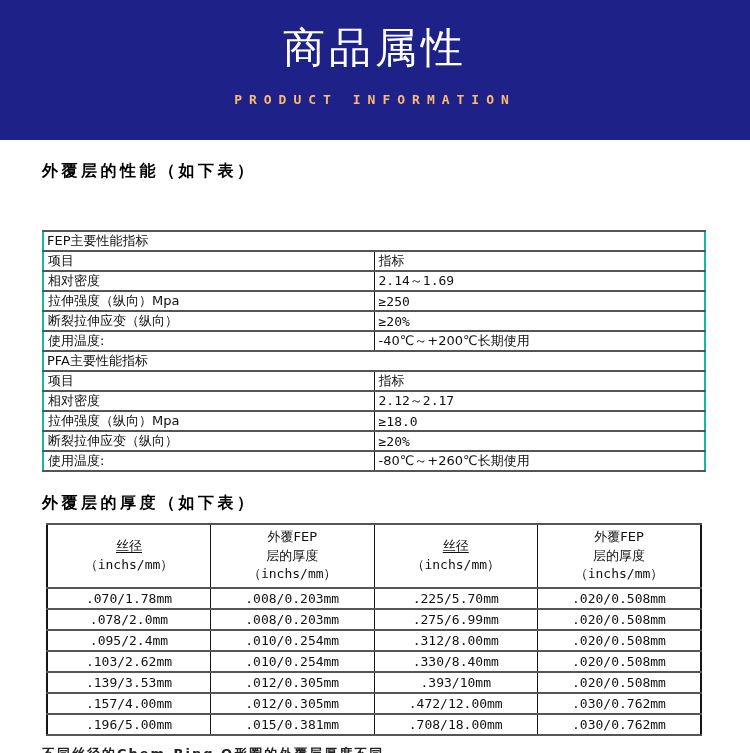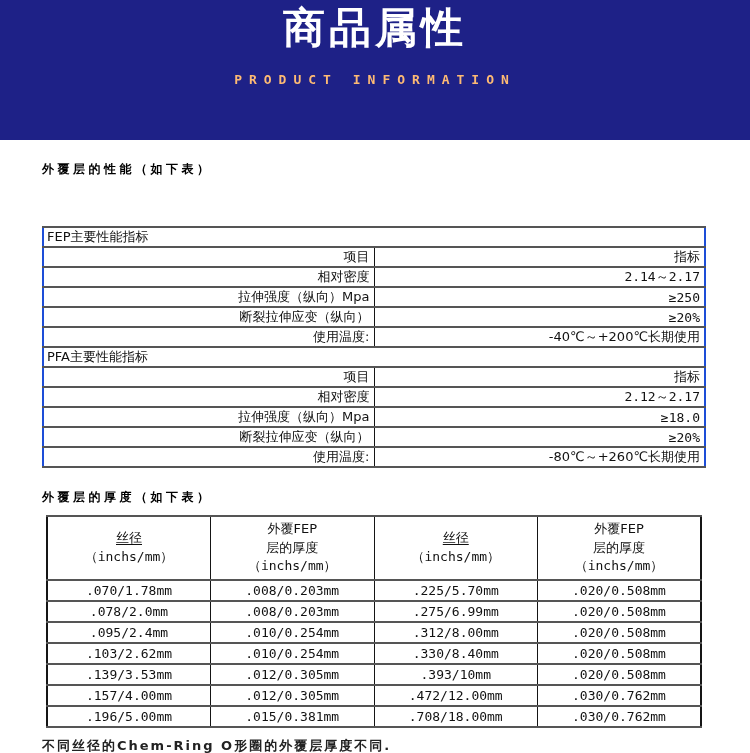--- a/index.html
+++ b/index.html
@@ -5,37 +5,37 @@
   html,body{margin:0;padding:0;background:#ffffff;}
   body{
     width:750px;height:753px;overflow:hidden;
     font-family:"DejaVu Sans","Liberation Sans",sans-serif;
     color:#111;-webkit-font-smoothing:none;
   }
   .banner{
     height:140px;background:#1e2187;text-align:center;overflow:hidden;
   }
   .banner-title{
-    font-size:42px;font-weight:bold;color:#fff;letter-spacing:4px;
+    margin-top:20px;font-size:42px;font-weight:normal;color:#fff;letter-spacing:4px;
   }
   .banner-sub{
     margin-top:16px;font-size:13px;font-weight:bold;color:#fdba74;letter-spacing:7px;
     font-family:"DejaVu Sans Mono","Liberation Mono",monospace;
   }
   .content{padding:0 44px 0 42px;}
   .sec-title{
-    font-size:12px;font-weight:bold;letter-spacing:3.5px;color:#000;
+    font-size:16px;font-weight:bold;letter-spacing:3.5px;color:#000;
     margin:21px 0 9px 0;
   }
   table{border-collapse:collapse;width:100%;table-layout:fixed;}
-  .perf{border:2px solid #1d4ed8;font-size:13px;margin-top:48px;}
+  .perf{border:2px solid #14b8a6;font-size:13px;margin-top:48px;}
   .perf td{
     border-left:1px solid #151515;border-right:1px solid #151515;
     border-top:2px solid #555;border-bottom:2px solid #555;
-    height:18px;text-align:right;padding:0 4px;white-space:nowrap;overflow:hidden;
+    height:18px;text-align:left;padding:0 4px;white-space:nowrap;overflow:hidden;
   }
   .perf td.group-hd{text-align:left;padding-left:3px;}
   .mono{font-family:"DejaVu Sans Mono","Liberation Mono",monospace;}
   .thk{border:2px solid #151515;font-size:13px;margin-left:4px;width:calc(100% - 8px);}
   .thk td{
     border-left:1px solid #151515;border-right:1px solid #151515;
     border-top:2px solid #555;border-bottom:2px solid #555;
     height:19px;text-align:center;padding:0 2px;white-space:nowrap;overflow:hidden;
   }
   .thk td.hd{height:62px;line-height:1.45;font-size:13px;}
@@ -64,21 +64,21 @@
     <tbody>
         <tr>
       <td colspan="2" class="group-hd">FEP主要性能指标</td>
     </tr>
     <tr>
       <td>项目</td>
       <td>指标</td>
     </tr>
     <tr>
       <td>相对密度</td>
-      <td class="mono">2.14～2.17</td>
+      <td class="mono">2.14～1.69</td>
     </tr>
     <tr>
       <td>拉伸强度（纵向）Mpa</td>
       <td class="mono">≥250</td>
     </tr>
     <tr>
       <td>断裂拉伸应变（纵向）</td>
       <td class="mono">≥20%</td>
     </tr>
     <tr>

